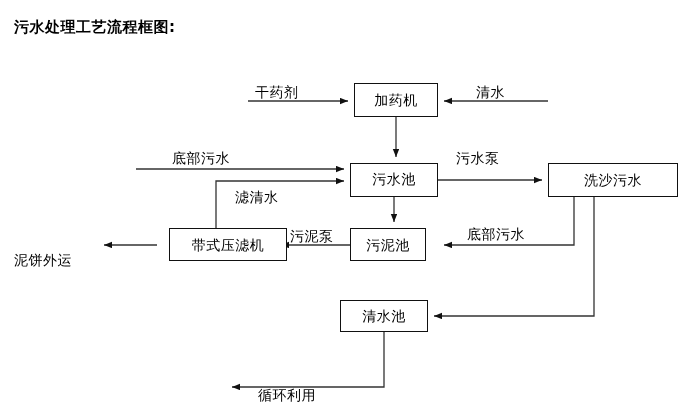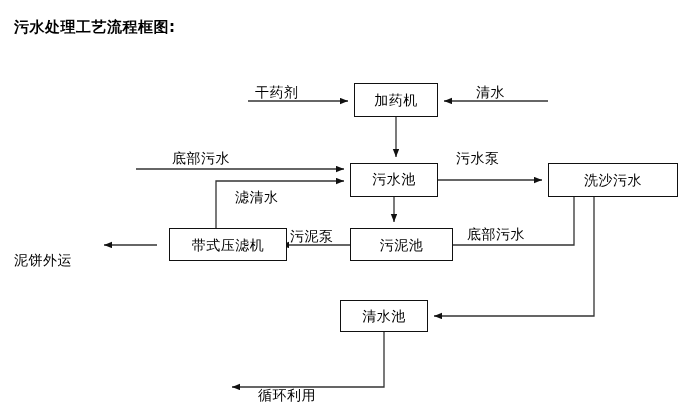--- a/index.html
+++ b/index.html
@@ -124,21 +124,21 @@
   </div>
 
   <div class="node" style="left:548px; top:163px; width:130px; height:34px;">
     <span>洗沙污水</span>
   </div>
 
   <div class="node" style="left:169px; top:228px; width:118px; height:33px;">
     <span>带式压滤机</span>
   </div>
 
-  <div class="node" style="left:350px; top:228px; width:103px; height:33px;">
+  <div class="node" style="left:350px; top:228px; width:76px; height:33px;">
     <span>污泥池</span>
   </div>
 
   <div class="node" style="left:340px; top:300px; width:88px; height:32px;">
     <span>清水池</span>
   </div>
 
   <div class="edge-label" style="left:255px; top:84px;">干药剂</div>
 
   <div class="edge-label" style="left:476px; top:84px;">清水</div>

